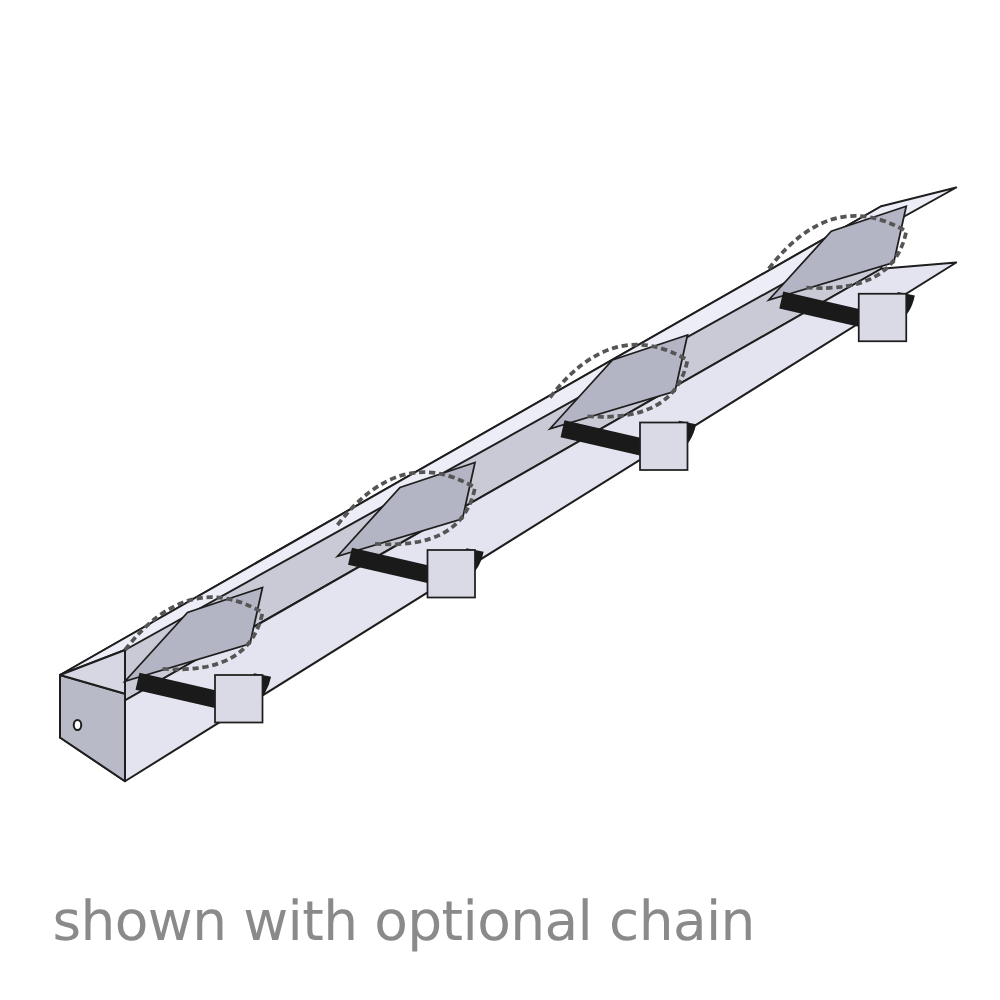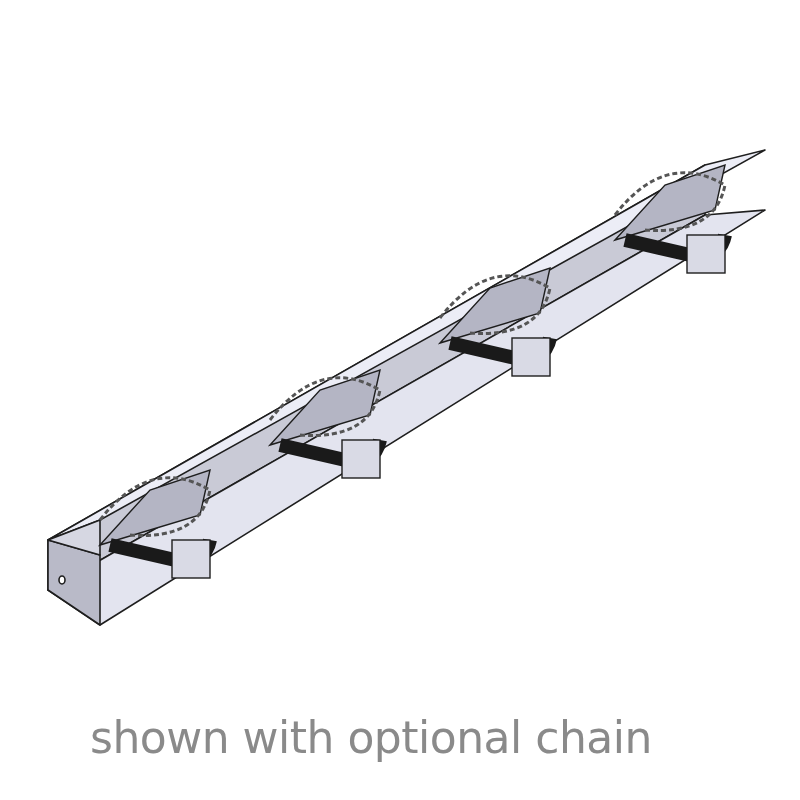--- a/index.html
+++ b/index.html
@@ -1,21 +1,21 @@
 <!DOCTYPE html>
 <html><head>
 <meta charset="utf-8">
 <style>
   html, body { margin:0; padding:0; background:#ffffff; }
   body { width:800px; height:800px; position:relative; overflow:hidden; font-family:"DejaVu Sans", sans-serif; }
   #illustration { position:absolute; left:0; top:0; width:800px; height:800px; }
   #caption {
     position:absolute; left:42px; top:712px;
     font-family:"DejaVu Sans", sans-serif;
-    font-size:44px; color:#8a8a8a; letter-spacing:-0.5px; white-space:nowrap;margin-left:48px;
+    font-size:44px; color:#8a8a8a; letter-spacing:-0.5px; white-space:nowrap;
   }
 </style>
 </head>
 <body>
 
 <svg id="illustration" viewBox="0 0 800 800" xmlns="http://www.w3.org/2000/svg">
   <g stroke="#1e1e1e" stroke-width="1.6" stroke-linejoin="round">
 
     <polygon points="48,540 705,165 705,215 48,590" fill="#c9cad6"></polygon>
 

